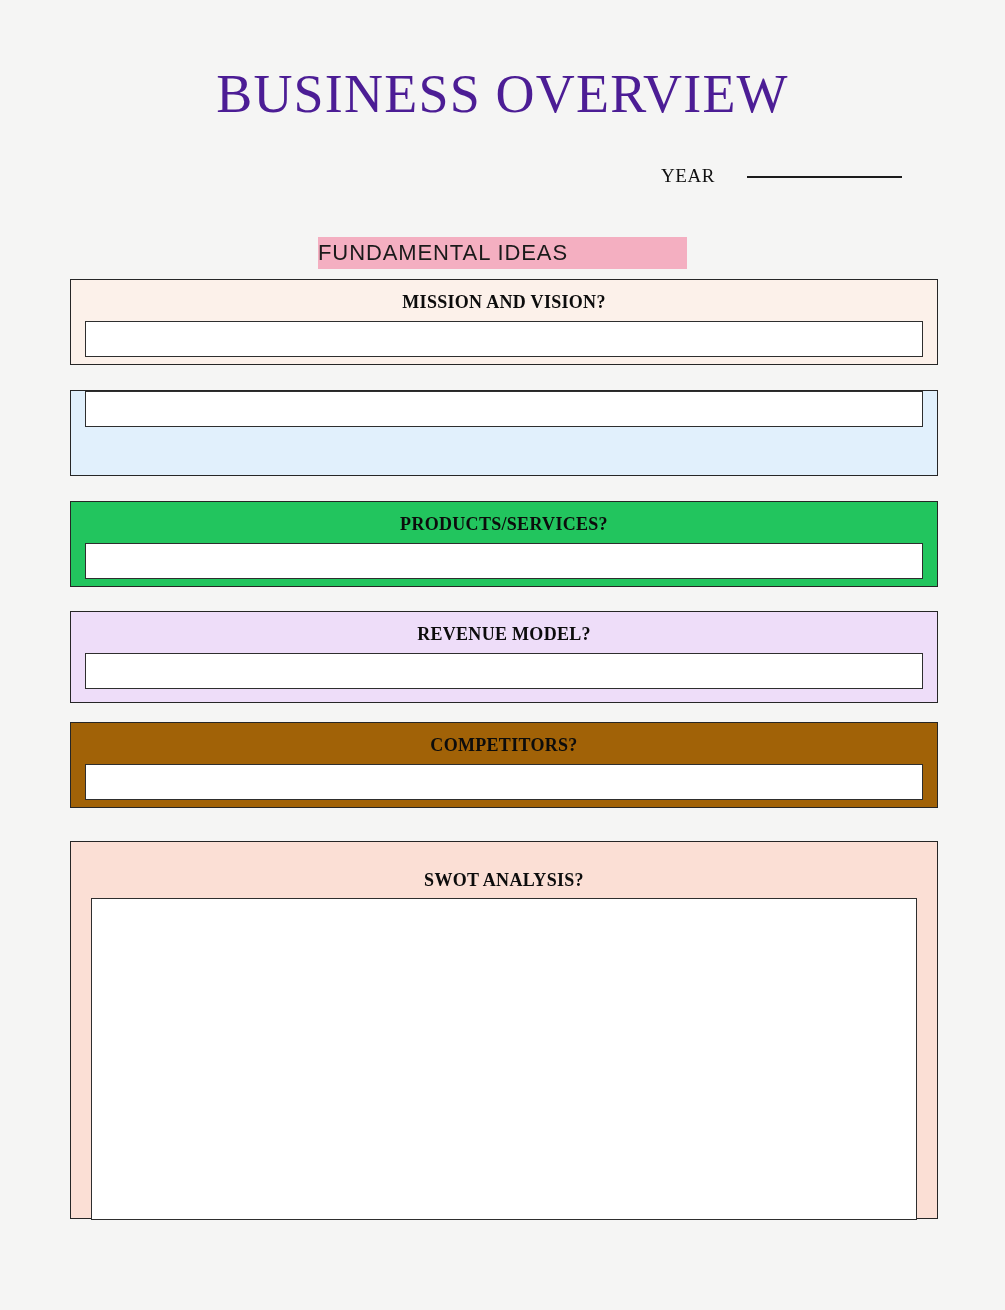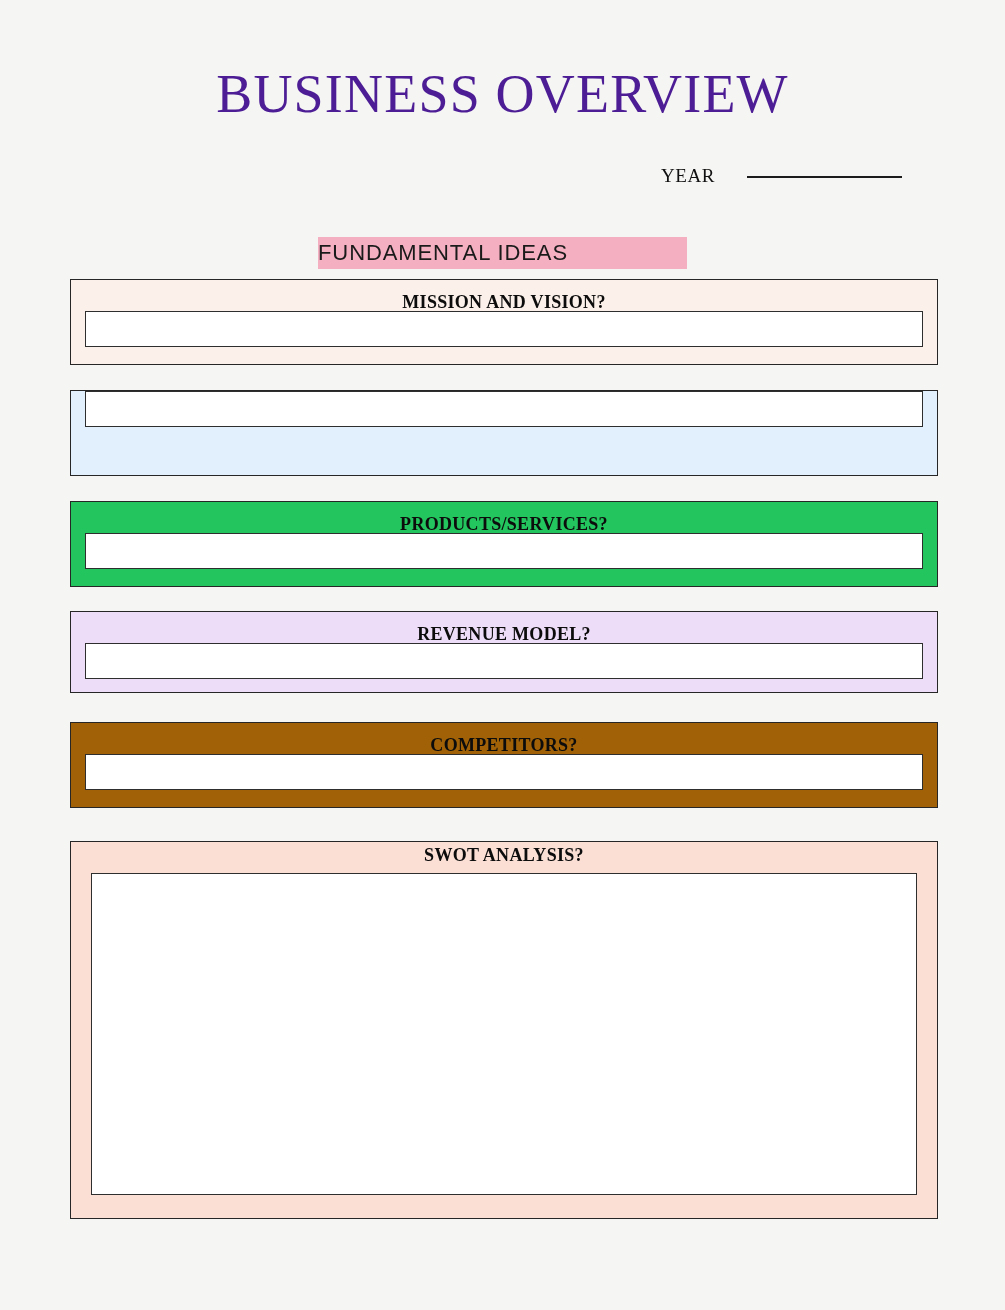--- a/index.html
+++ b/index.html
@@ -94,43 +94,43 @@
   }
   .card-title {
     text-align: center;
     font-family: "Liberation Serif", "DejaVu Serif", serif;
     font-weight: 700;
     font-size: 18px;
     letter-spacing: 0.3px;
     color: #0c0c0c;
     line-height: 1;
     padding-top: 13px;
-    padding-bottom: 0;
+    padding-bottom: 10px;
   }
   .card-field {
     background: #ffffff;
     border: 1.6px solid #2e2e2e;
     margin: 0 14px 12px 14px;
   }
 
   
   .card-mission   { top: 279px;  height: 86px;  background: #fcf1ea; }
   .card-target    { top: 390px;  height: 86px;  background: #e1f0fc; }
   .card-products  { top: 501px;  height: 86px;  background: #22c55e; }
-  .card-revenue   { top: 611px;  height: 82px;  background: #eeddf9; }
+  .card-revenue   { top: 611px;  height: 92px;  background: #eeddf9; }
   .card-compet    { top: 722px;  height: 86px;  background: #a16207; }
   .card-swot      { top: 841px;  height: 378px; background: #fbdfd5; }
 
   .card-mission  .card-field,
   .card-target   .card-field,
   .card-products .card-field,
   .card-revenue  .card-field,
   .card-compet   .card-field { height: 36px; }
 
-  .card-swot .card-title { padding-top: 4px; padding-bottom: 9px; }
+  .card-swot .card-title { padding-top: 29px; padding-bottom: 9px; }
   .card-swot .card-field { height: 322px; margin: 0 20px 14px 20px; }
 
 </style>
 </head>
 <body>
 
 <div class="page">
 
   <div class="page-title">BUSINESS OVERVIEW</div>
 

